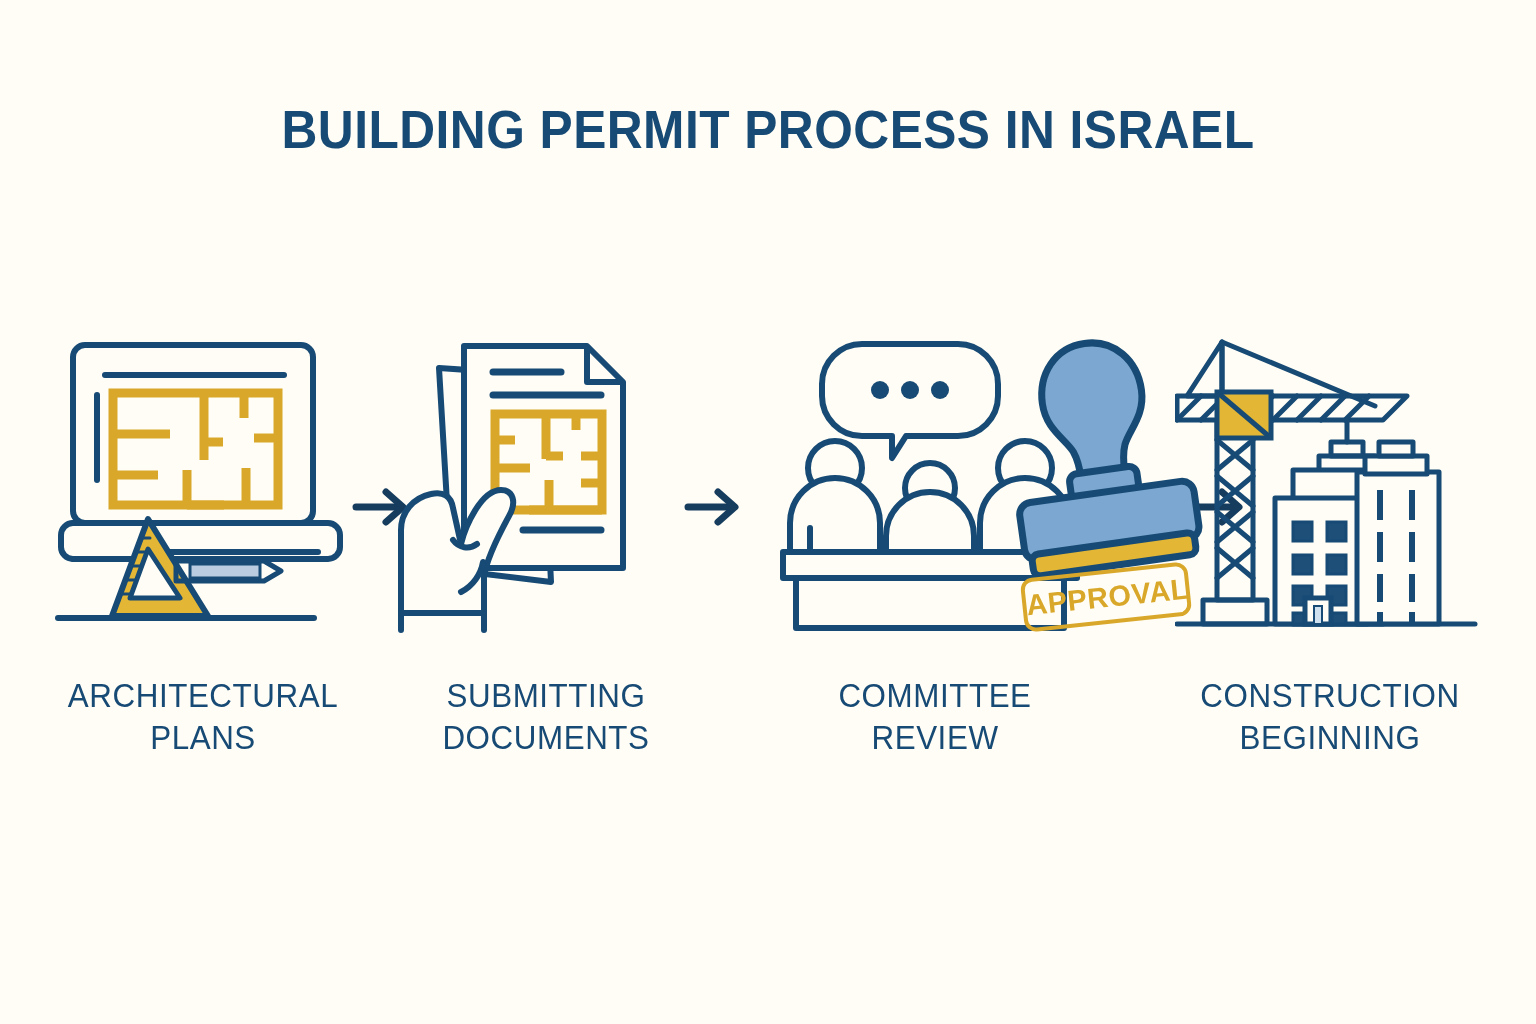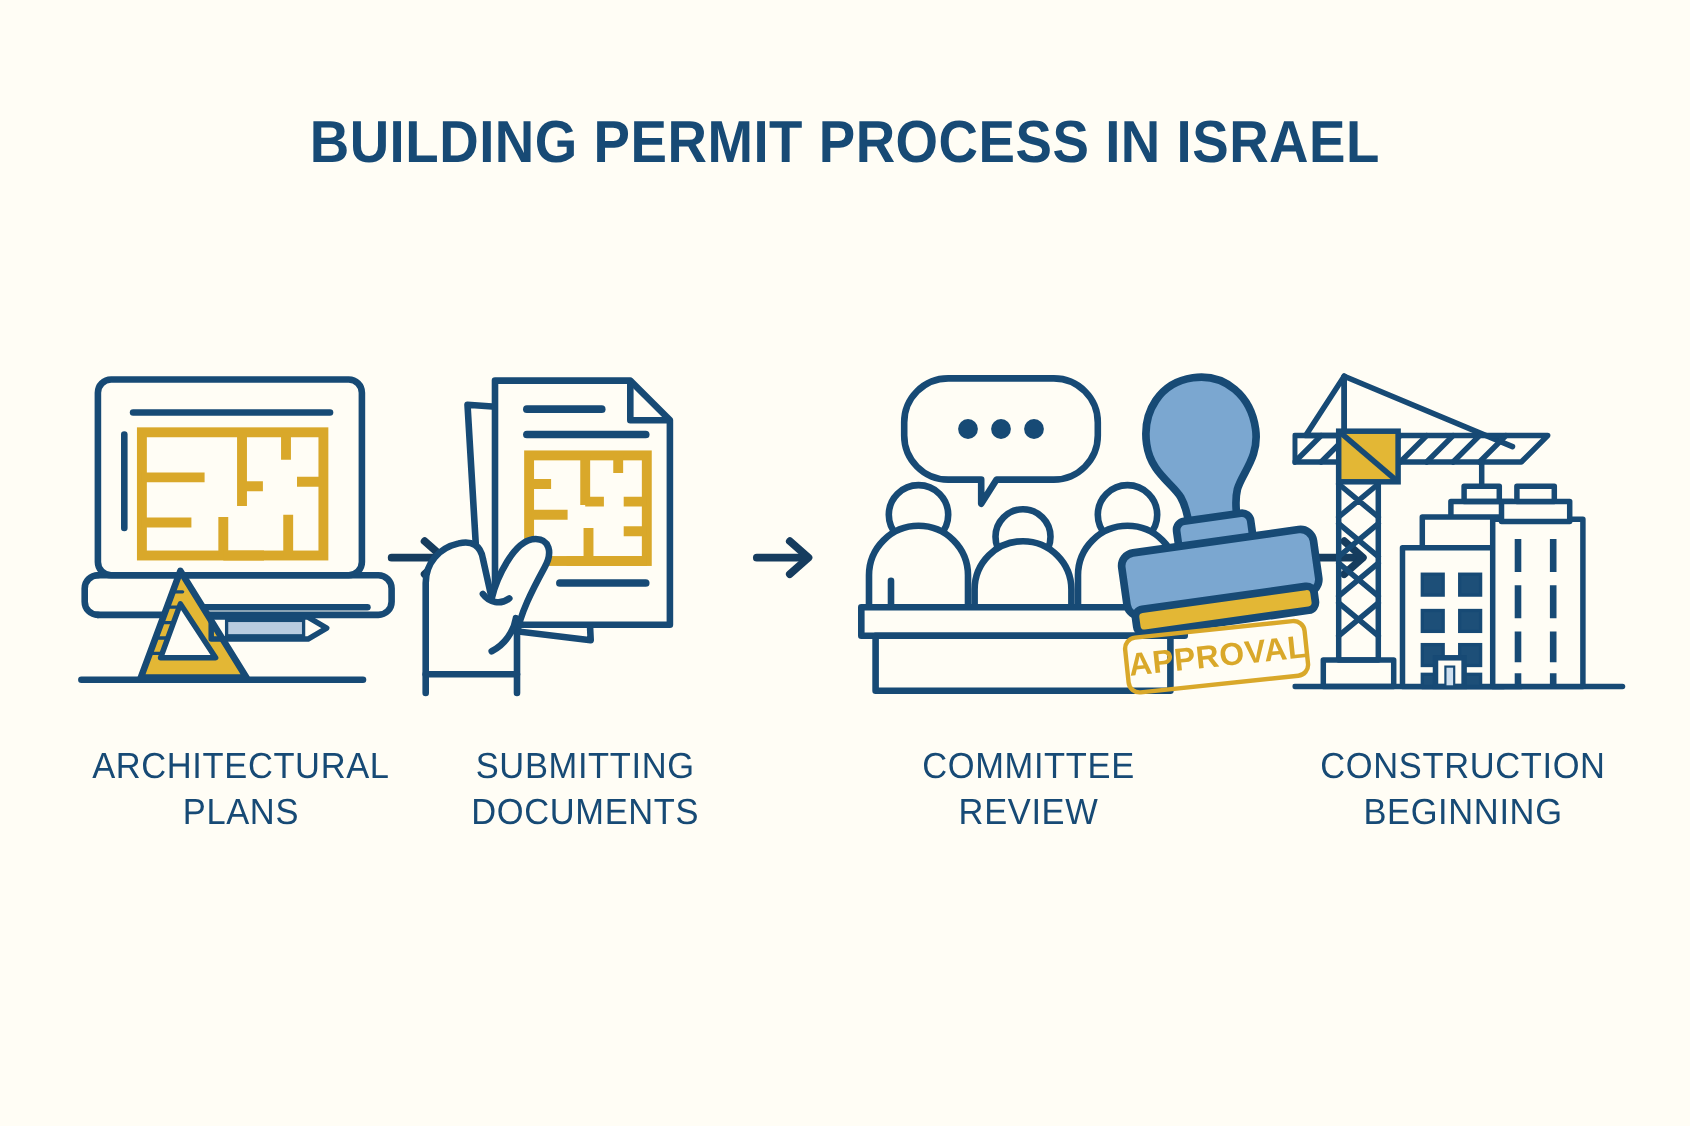--- a/index.html
+++ b/index.html
@@ -67,22 +67,22 @@
     text-align: center;
     font-family: "Liberation Sans Narrow", "Liberation Sans", sans-serif;
     font-weight: 400;
     font-size: 33px;
     line-height: 42px;
     letter-spacing: 0.6px;
     color: #174a75;
     transform: scaleX(0.95);
     transform-origin: center top;
   }
-  #step-1 { left: 64px; }
-  #step-2 { left: 377px; }
+  #step-1 { left: 48px; }
+  #step-2 { left: 391px; }
   #step-3 { left: 780px; }
   #step-4 { left: 1175px; }
   .arrow {
     position: absolute;
     top: 155px;
     width: 62px;
     height: 44px;
   }
   .arrow svg { display:block; width: 62px; height: 44px; }
   #arrow-1 { left: 352px; }

